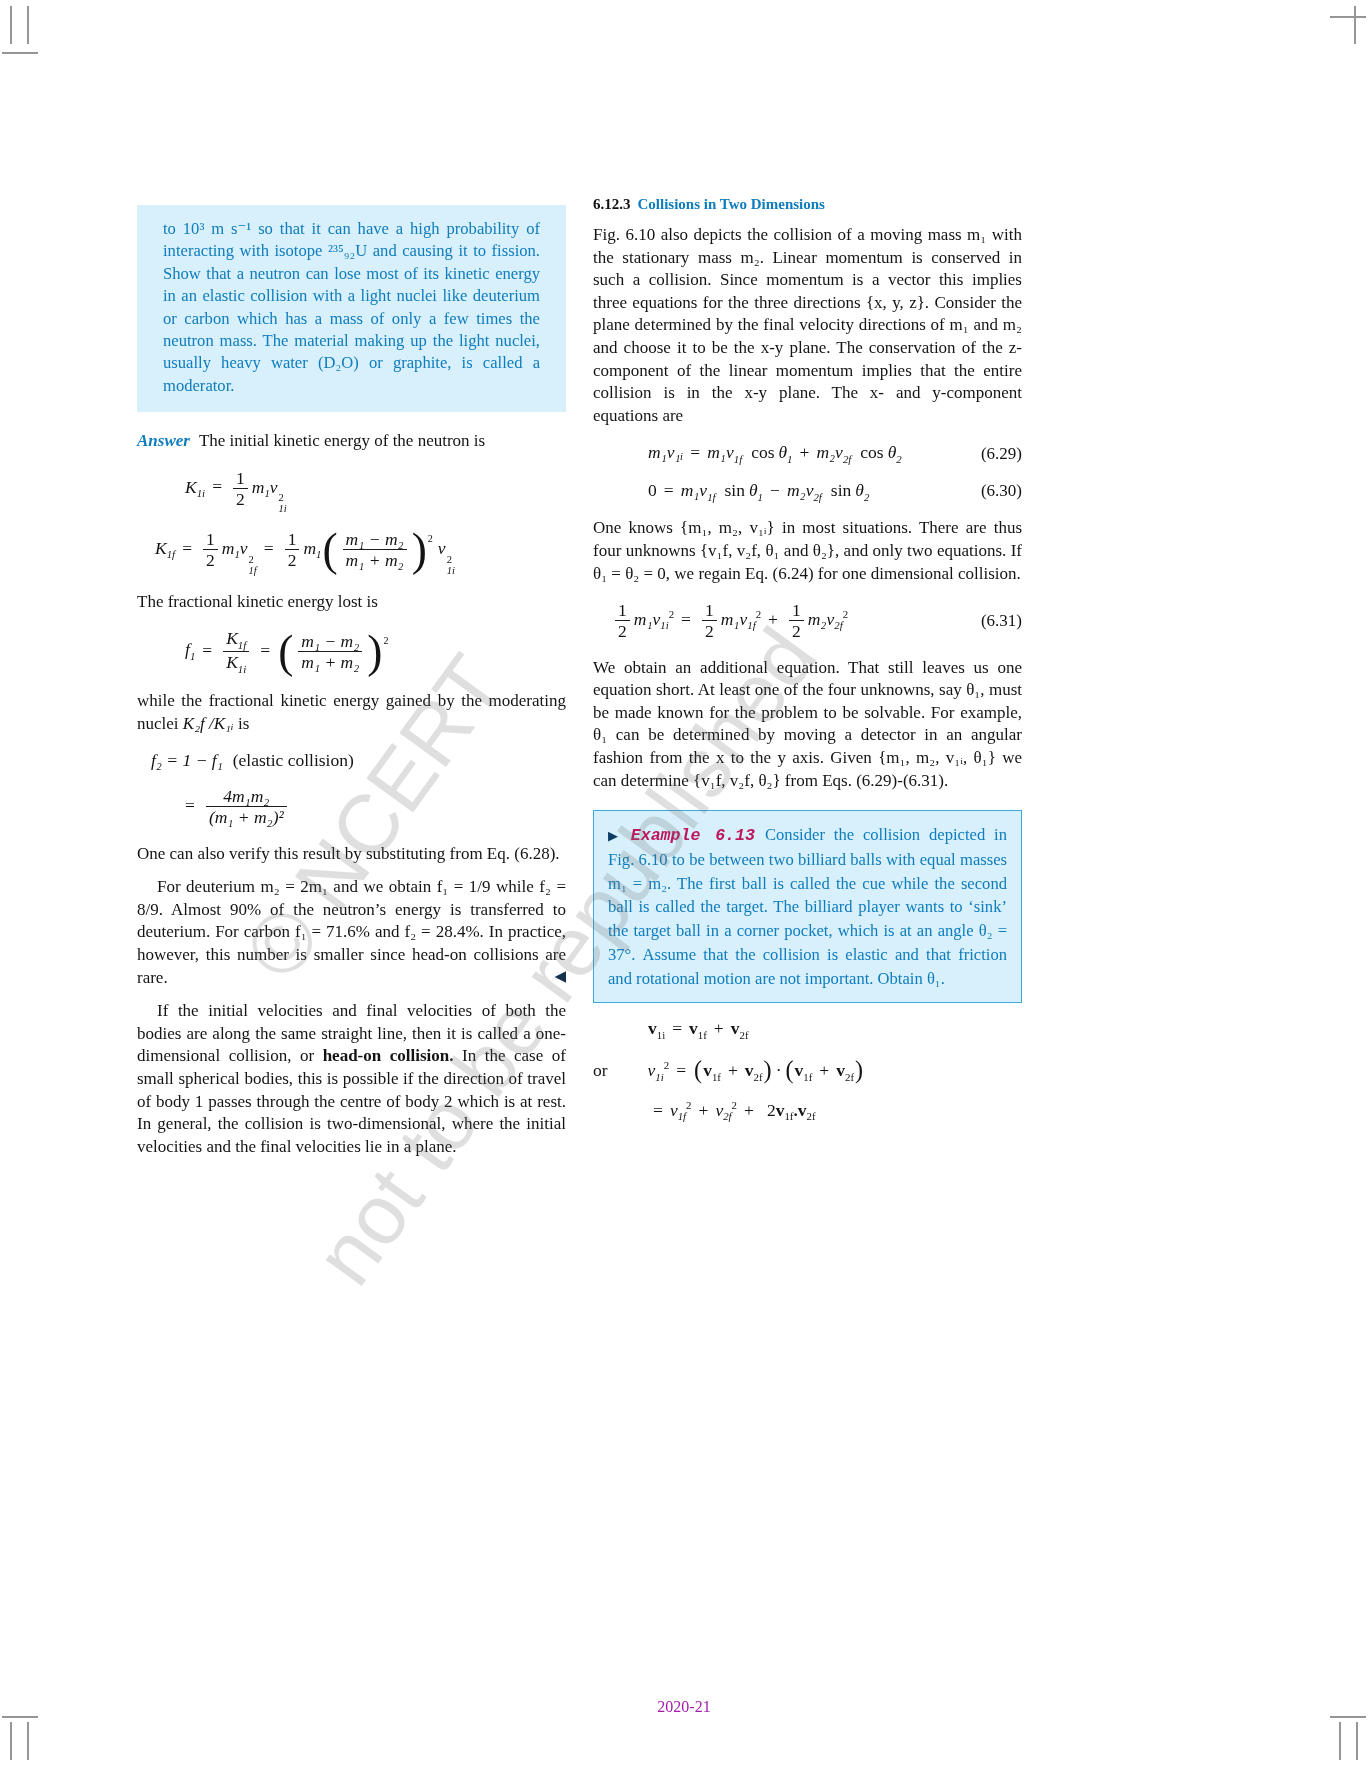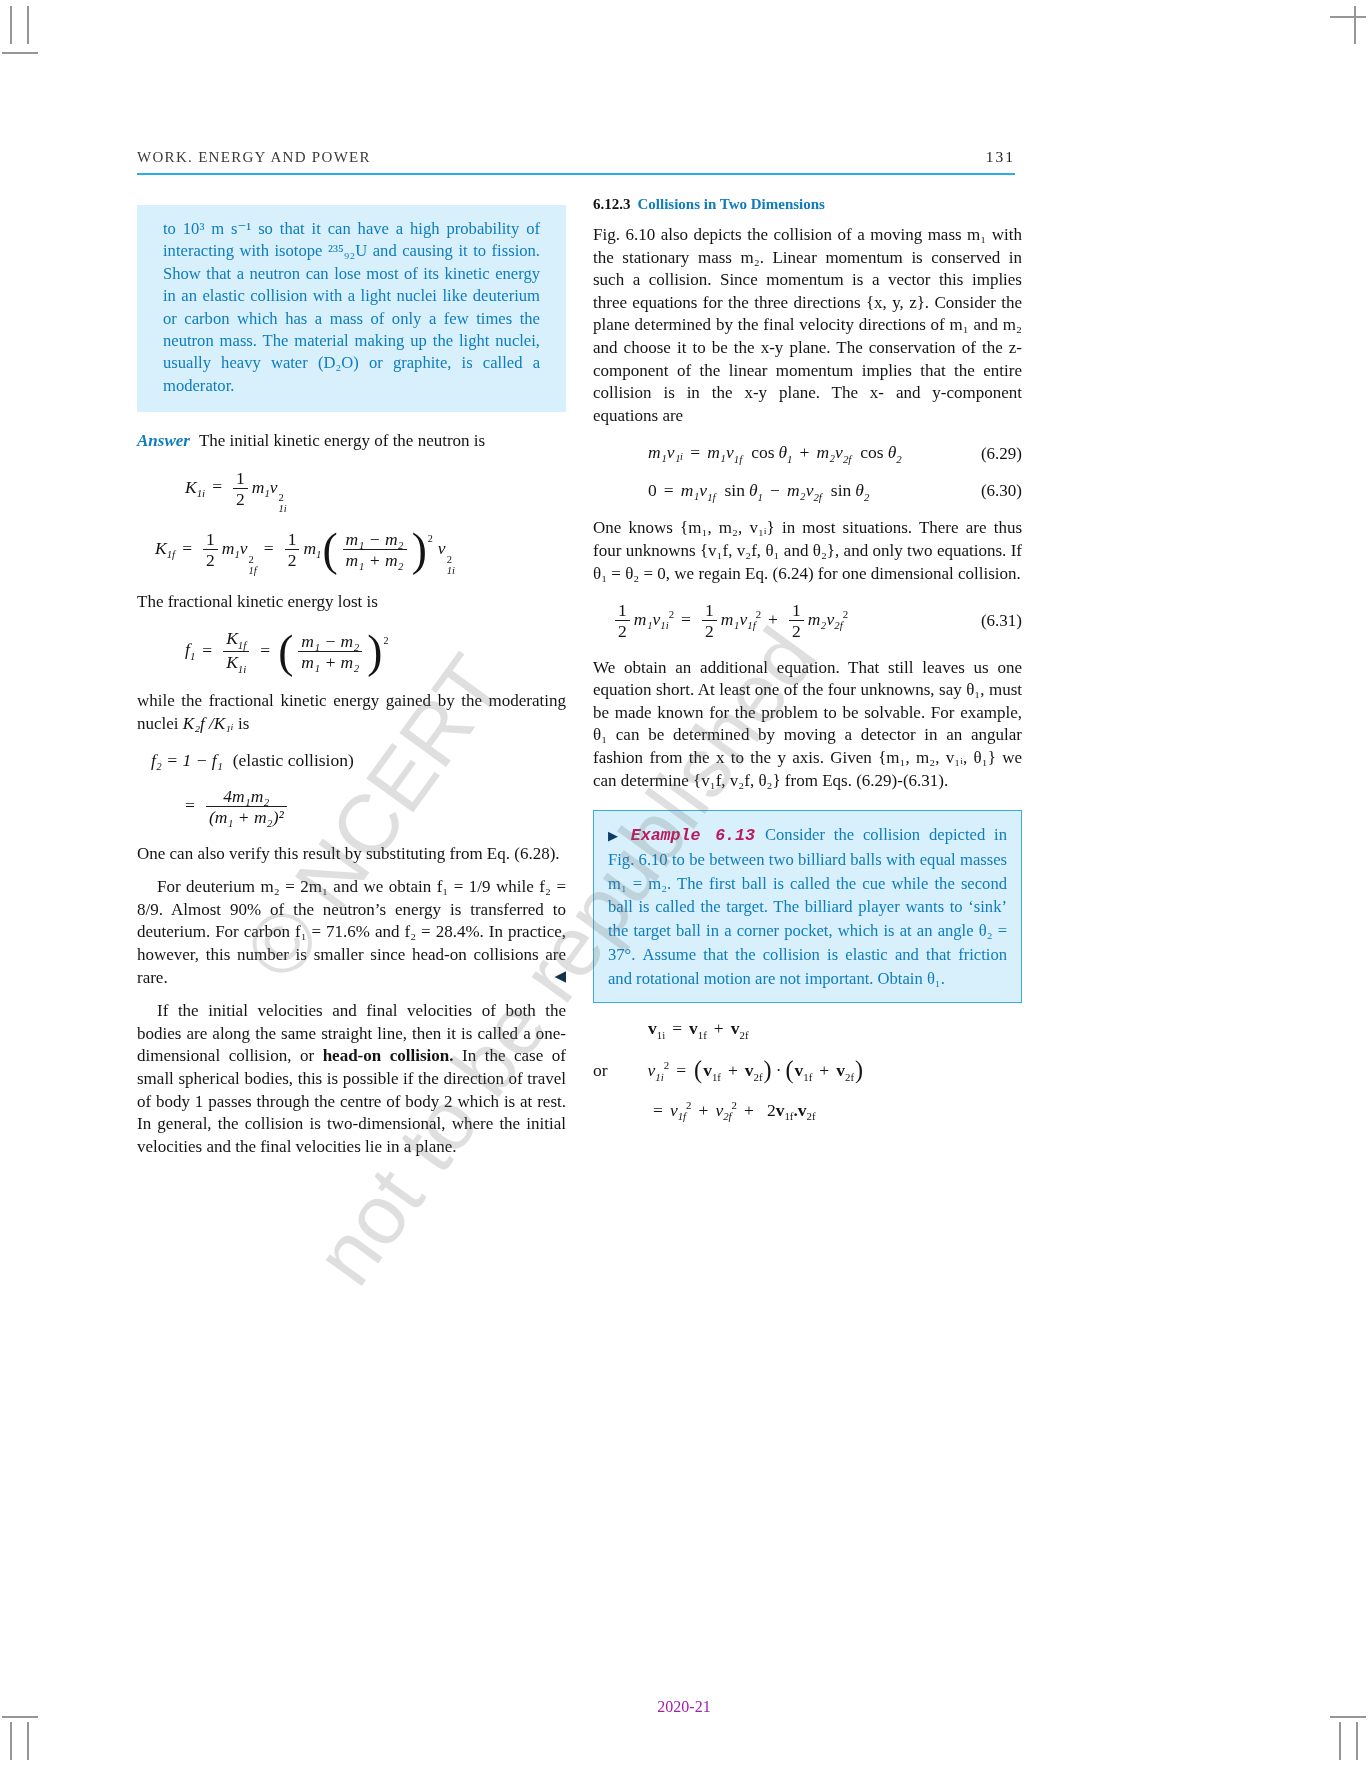--- a/index.html
+++ b/index.html
@@ -75,24 +75,20 @@
   <div class="cm" style="left:2px;bottom:48px;width:36px;height:2px;"></div>
   <div class="cm" style="right:10px;bottom:6px;width:2px;height:38px;"></div>
   <div class="cm" style="right:27px;bottom:6px;width:2px;height:38px;"></div>
   <div class="cm" style="right:2px;bottom:48px;width:36px;height:2px;"></div>
 
   <div class="watermark">
     <div class="wline">© NCERT</div>
     <div class="wline">not to be republished</div>
   </div>
 
-  <div class="header">
-    <span class="htitle">WORK. ENERGY AND POWER</span>
-    <span class="hpage">131</span>
-  </div>
 
   <div class="col col-left">
 
     <div class="problem-box">
       <span>to 10³ m s⁻¹ so that it can have a high probability of interacting with isotope ²³⁵₉₂U and causing it to fission. Show that a neutron can lose most of its kinetic energy in an elastic collision with a light nuclei like deuterium or carbon which has a mass of only a few times the neutron mass. The material making up the light nuclei, usually heavy water (D₂O) or graphite, is called a moderator.</span>
     </div>
 
     <p class="para"><span class="answer-label">Answer</span><span>The initial kinetic energy of the neutron is</span></p>
 
     <div class="equation ind4"><span class="it">K</span><sub>1i</sub><span class="op">=</span><span class="frac"><span class="fnum">1</span><span class="fden">2</span></span><span class="it">m</span><sub>1</sub><span class="it">v</span><span class="stack">

